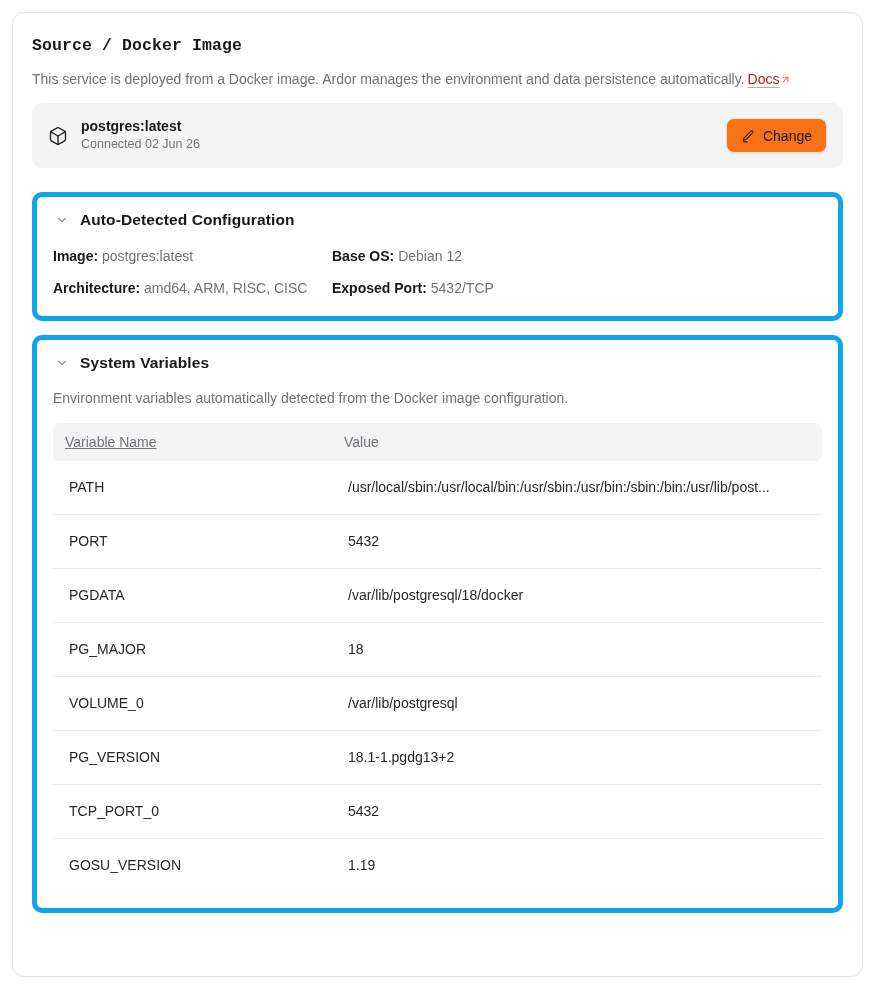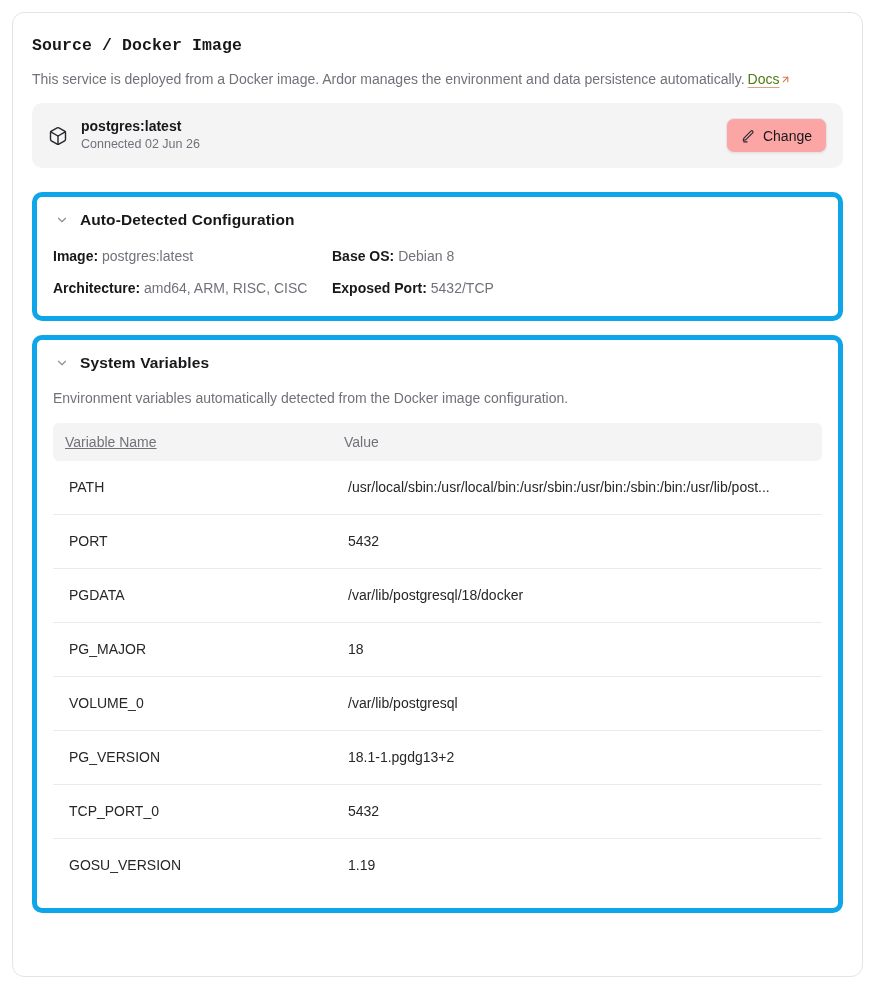--- a/index.html
+++ b/index.html
@@ -29,21 +29,21 @@
     font-family: Liberation Mono, monospace;
   }
 
   .page-desc {
     margin-top: 13px;
     font-size: 14px;
     line-height: 20px;
     color: #71717a;
   }
   .docs-link {
-    color: #4d7c0f;
+    color: #b91c1c;
     text-decoration: underline;
     text-decoration-color: #dca383;
     text-underline-offset: 3px;
     margin-left: 3px;
     cursor: pointer;
     white-space: nowrap;
   }
   .docs-link svg { vertical-align: -1px; margin-left: 1px; }
 
   
@@ -59,21 +59,21 @@
   }
   .source-left { display: flex; align-items: center; gap: 13px; }
   .box-icon { display: inline-flex; color: #27272a; margin-top: 1px; }
   .image-name { font-size: 14px; font-weight: 600; line-height: 17px; color: #18181b; }
   .connected-text { font-size: 12.5px; line-height: 17px; color: #71717a; margin-top: 1px; }
 
   .change-btn {
     display: inline-flex;
     align-items: center;
     gap: 8px;
-    background: #fca5a5;
+    background: #f97316;
     border: 1px solid #e4e4e7;
     border-radius: 8px;
     height: 35px;
     padding: 4px 14px;
     font-family: inherit;
     font-size: 14px;
     font-weight: 500;
     color: #18181b;
     cursor: pointer;
     box-shadow: 0 1px 2px rgba(0,0,0,0.05);
@@ -198,21 +198,21 @@
     <button class="section-header">
       <span class="chevron">
         <svg width="14" height="14" viewBox="0 0 24 24" fill="none" stroke="currentColor" stroke-width="2" stroke-linecap="round" stroke-linejoin="round">
             <path d="m6 9 6 6 6-6"></path>
           </svg>
       </span>
       <span class="section-title">Auto-Detected Configuration</span>
     </button>
     <div class="config-grid">
         <div><span class="config-label">Image:</span><span class="config-value"> postgres:latest</span></div>
-        <div><span class="config-label">Base OS:</span><span class="config-value"> Debian 8</span></div>
+        <div><span class="config-label">Base OS:</span><span class="config-value"> Debian 12</span></div>
         <div><span class="config-label">Architecture:</span><span class="config-value"> amd64, ARM, RISC, CISC</span></div>
         <div><span class="config-label">Exposed Port:</span><span class="config-value"> 5432/TCP</span></div>
       </div>
   </div>
 
   <div class="section-card system-vars">
     <button class="section-header">
       <span class="chevron">
         <svg width="14" height="14" viewBox="0 0 24 24" fill="none" stroke="currentColor" stroke-width="2" stroke-linecap="round" stroke-linejoin="round">
             <path d="m6 9 6 6 6-6"></path>

